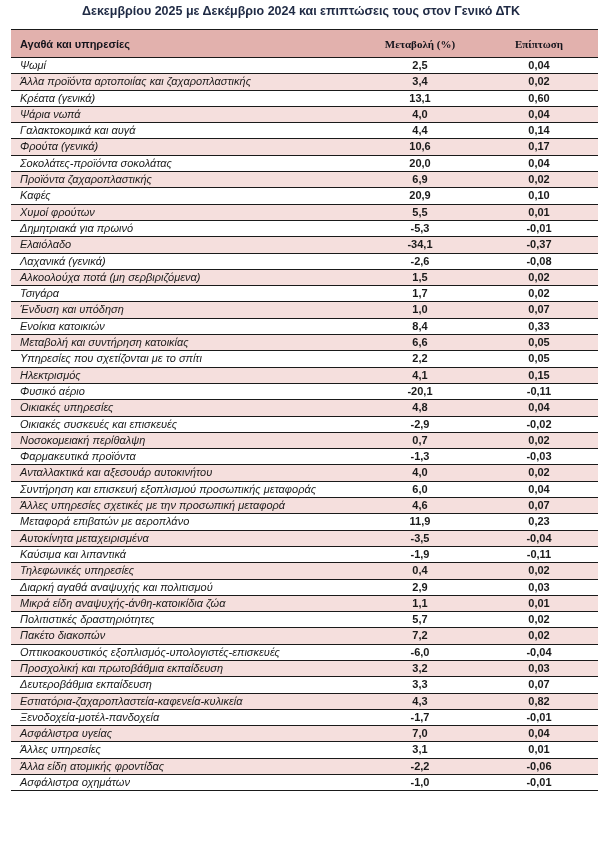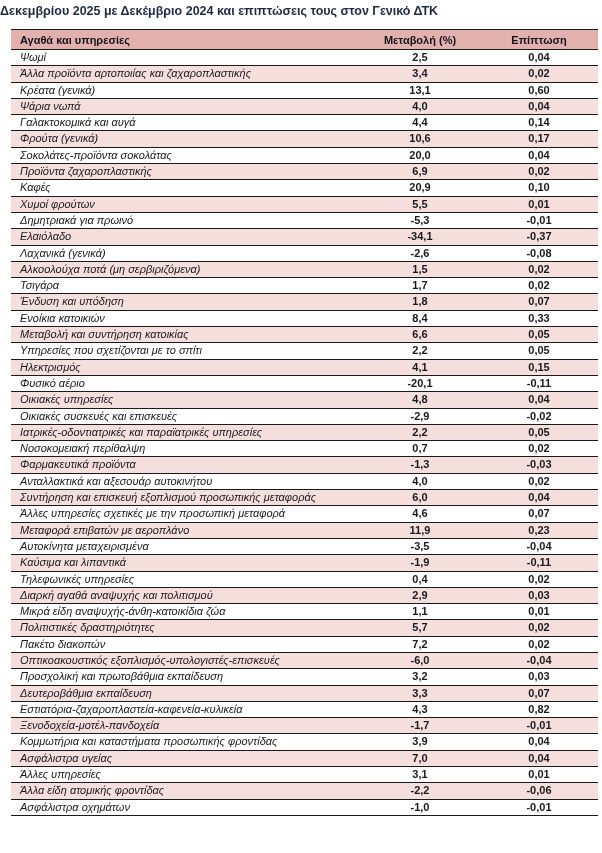--- a/index.html
+++ b/index.html
@@ -13,47 +13,47 @@
   html,body{margin:0;padding:0;}
   body{
     width:602px;height:853px;
     background:#ffffff;
     font-family:"Liberation Sans","DejaVu Sans",sans-serif;
     color:var(--text);
     overflow:hidden;
   }
   .page-title{
     margin-top:3px;
-    text-align:left;
+    text-align:center;
     font-size:12.5px;
     font-weight:700;
     color:var(--title_color);
     line-height:17px;
   }
   table.cpi{
     border-collapse:collapse;
     table-layout:fixed;
     width:587px;
     margin:9px 0 0 11px;
     font-size:11px;
   }
   col.c-label{width:349px;}
   col.c-change{width:120px;}
   col.c-impact{width:118px;}
   thead th{
     background:var(--header_bg);
     border-top:1.5px solid var(--border);
     border-bottom:1.5px solid var(--border);
     font-weight:700;
-    height:20px;
+    height:28px;
     padding:0;
     color:#14141c;
   }
   thead th.h-label{text-align:left;padding-left:9px;}
-  thead th.h-num{}
+  thead th.h-num{font-family:Liberation Serif, serif;}
   tbody td{
     border-bottom:1px solid var(--border);
     height:15.3px;
     line-height:15.3px;
     padding:0;
     white-space:nowrap;
     overflow:hidden;
   }
   tbody tr:last-child td{border-bottom:1.5px solid var(--border);}
   tbody tr:nth-child(even) td{background:var(--row_alt_bg);}
@@ -164,21 +164,21 @@
   </tr>
 
   <tr>
     <td class="cell-label">Τσιγάρα</td>
     <td class="cell-num">1,7</td>
     <td class="cell-num">0,02</td>
   </tr>
 
   <tr>
     <td class="cell-label">Ένδυση και υπόδηση</td>
-    <td class="cell-num">1,8</td>
+    <td class="cell-num">1,0</td>
     <td class="cell-num">0,07</td>
   </tr>
 
   <tr>
     <td class="cell-label">Ενοίκια κατοικιών</td>
     <td class="cell-num">8,4</td>
     <td class="cell-num">0,33</td>
   </tr>
 
   <tr>
@@ -211,25 +211,20 @@
     <td class="cell-num">4,8</td>
     <td class="cell-num">0,04</td>
   </tr>
 
   <tr>
     <td class="cell-label">Οικιακές συσκευές και επισκευές</td>
     <td class="cell-num">-2,9</td>
     <td class="cell-num">-0,02</td>
   </tr>
 
-  <tr>
-    <td class="cell-label">Ιατρικές-οδοντιατρικές και παραϊατρικές υπηρεσίες</td>
-    <td class="cell-num">2,2</td>
-    <td class="cell-num">0,05</td>
-  </tr>
 
   <tr>
     <td class="cell-label">Νοσοκομειακή περίθαλψη</td>
     <td class="cell-num">0,7</td>
     <td class="cell-num">0,02</td>
   </tr>
 
   <tr>
     <td class="cell-label">Φαρμακευτικά προϊόντα</td>
     <td class="cell-num">-1,3</td>
@@ -326,25 +321,20 @@
     <td class="cell-num">4,3</td>
     <td class="cell-num">0,82</td>
   </tr>
 
   <tr>
     <td class="cell-label">Ξενοδοχεία-μοτέλ-πανδοχεία</td>
     <td class="cell-num">-1,7</td>
     <td class="cell-num">-0,01</td>
   </tr>
 
-  <tr>
-    <td class="cell-label">Κομμωτήρια και καταστήματα προσωπικής φροντίδας</td>
-    <td class="cell-num">3,9</td>
-    <td class="cell-num">0,04</td>
-  </tr>
 
   <tr>
     <td class="cell-label">Ασφάλιστρα υγείας</td>
     <td class="cell-num">7,0</td>
     <td class="cell-num">0,04</td>
   </tr>
 
   <tr>
     <td class="cell-label">Άλλες υπηρεσίες</td>
     <td class="cell-num">3,1</td>

